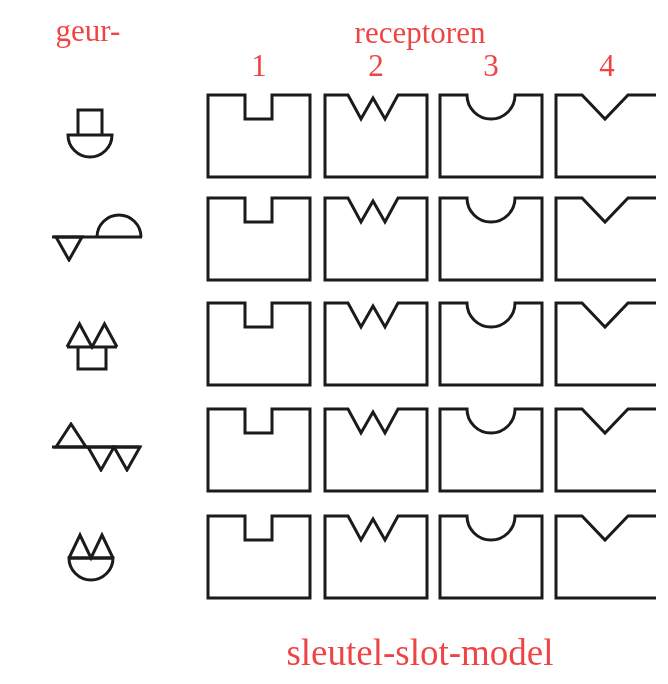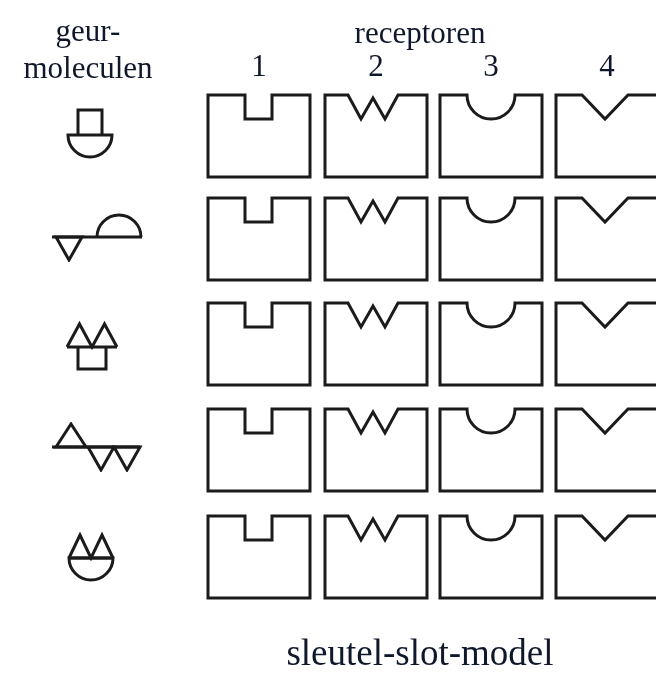--- a/index.html
+++ b/index.html
@@ -6,21 +6,21 @@
     margin: 0;
     padding: 0;
     background: #ffffff;
   }
   .figure {
     position: relative;
     width: 656px;
     height: 684px;
     background: #ffffff;
     font-family: "Liberation Serif", "DejaVu Serif", serif;
-    color: #0f172a;
+    color: #ef4444;
     overflow: hidden;
   }
   .hdr {
     position: absolute;
     text-align: center;
     font-size: 31px;
     line-height: 37px;
     white-space: nowrap;
   }
   .left-hdr {
@@ -57,21 +57,20 @@
     font-family: Liberation Serif, serif;
   }
 </style>
 </head>
 <body>
 
 <div class="figure">
 
   <div class="hdr left-hdr">
     <div>geur-</div>
-    <div>moleculen</div>
   </div>
 
   <div class="hdr receptors-hdr">receptoren</div>
 
   <div id="numbers">
       <div class="col-number" style="left: 209px;">1</div>
       <div class="col-number" style="left: 326px;">2</div>
       <div class="col-number" style="left: 441px;">3</div>
       <div class="col-number" style="left: 557px;">4</div>
     </div>

